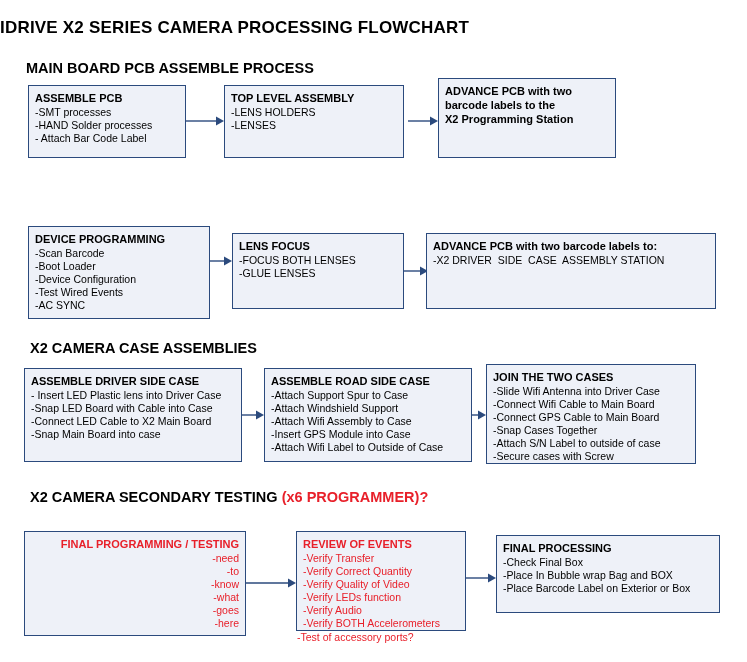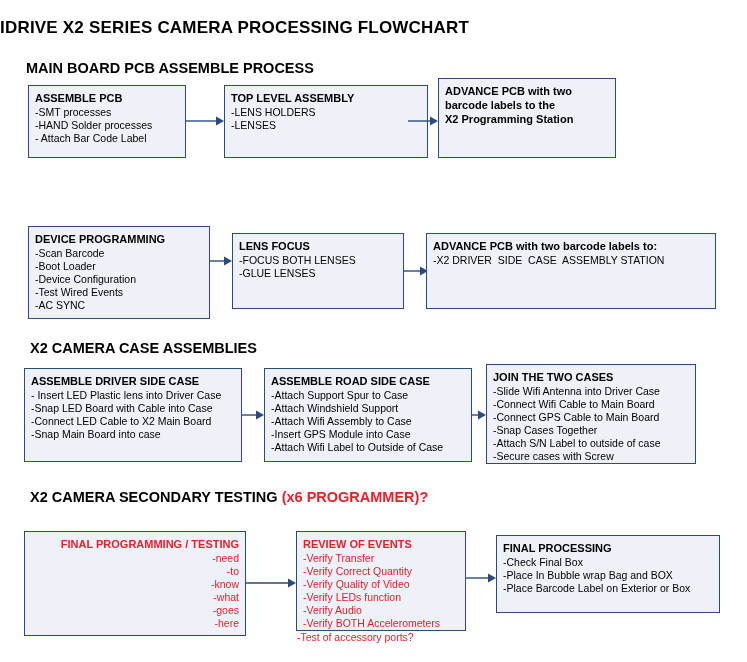--- a/index.html
+++ b/index.html
@@ -90,21 +90,21 @@
     <div class="box-line">- Attach Bar Code Label</div>
   </div>
 
   <div class="arrow" style="left:186px; top:115px;">
     <svg width="38" height="12" viewBox="0 0 38 12">
       <line x1="0" y1="6" x2="30" y2="6" stroke="#2b4a7d" stroke-width="1.4"></line>
       <polygon points="30,1.5 38,6 30,10.5" fill="#2b4a7d"></polygon>
     </svg>
   </div>
 
-  <div class="box" style="left:224px; top:85px; width:204px; height:73px;">
+  <div class="box" style="left:224px; top:85px; width:180px; height:73px;">
     <div class="box-title">TOP LEVEL ASSEMBLY</div>
     <div class="box-line">-LENS HOLDERS</div>
     <div class="box-line">-LENSES</div>
   </div>
 
   <div class="arrow" style="left:408px; top:115px;">
     <svg width="30" height="12" viewBox="0 0 30 12">
       <line x1="0" y1="6" x2="22" y2="6" stroke="#2b4a7d" stroke-width="1.4"></line>
       <polygon points="22,1.5 30,6 22,10.5" fill="#2b4a7d"></polygon>
     </svg>

